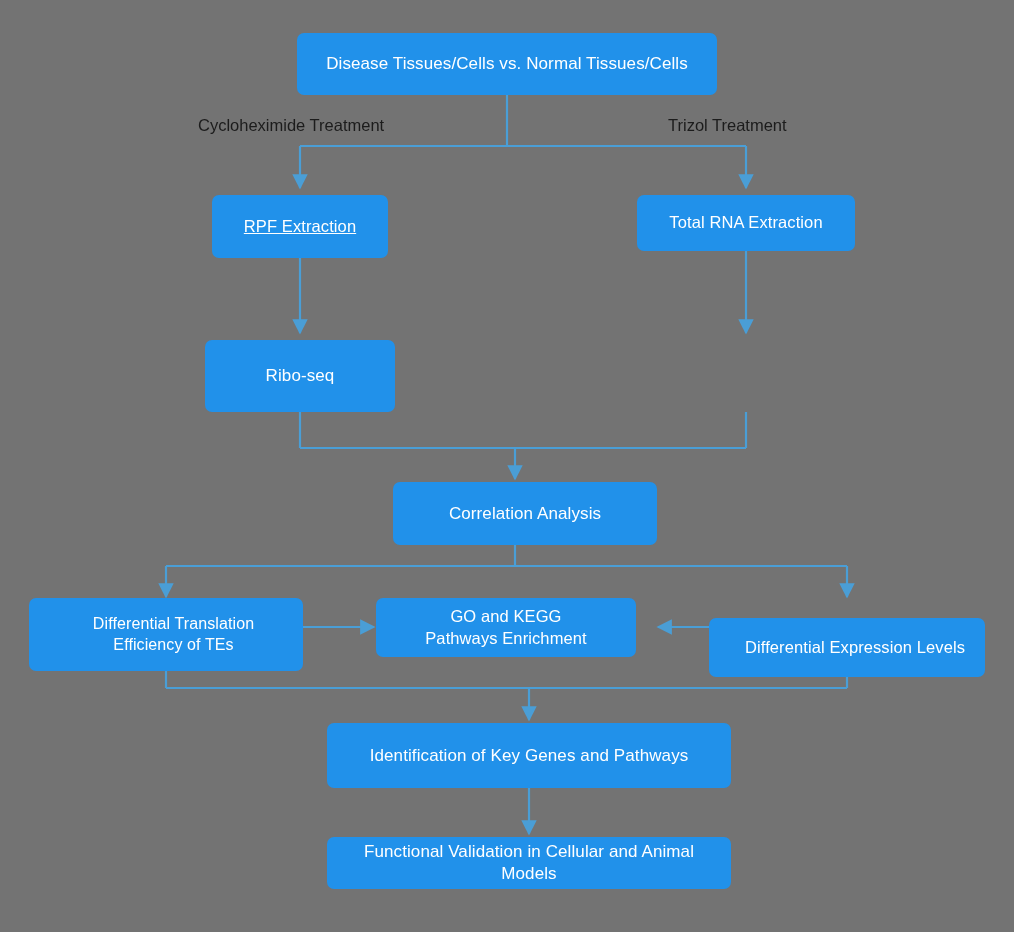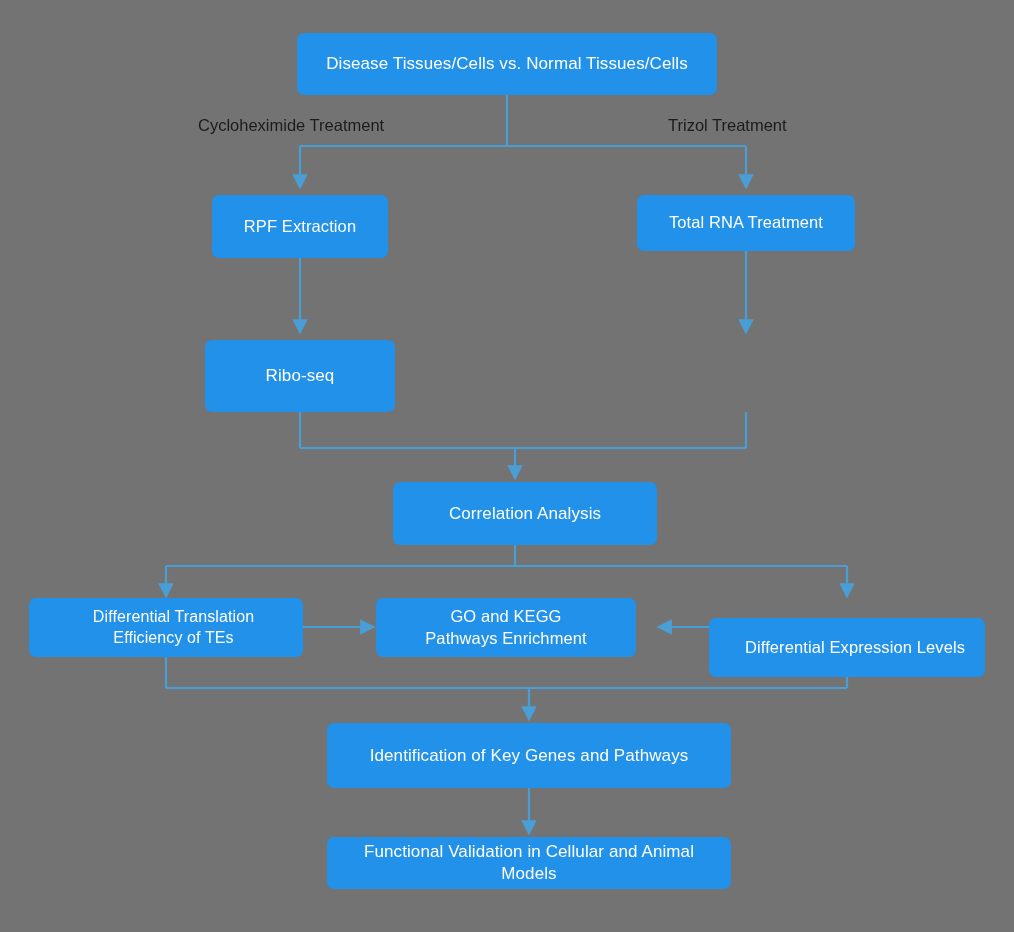--- a/index.html
+++ b/index.html
@@ -94,38 +94,38 @@
   </div>
 
   <div class="label" style="left:198px; top:116px; font-size:16.5px;">
     <span>Cycloheximide Treatment</span>
   </div>
 
   <div class="label" style="left:660px; top:116px; font-size:16.5px;margin-left:8px;">
     <span>Trizol Treatment</span>
   </div>
 
-  <div class="node" style="left:212px; top:195px; width:176px; height:63px; font-size:16.5px;">
+  <div class="node" style="left:212px; top:195px; width:176px; height:63px; font-size:16.5px;text-decoration:underline;">
     <span>RPF  Extraction</span>
   </div>
 
   <div class="node" style="left:637px; top:195px; width:218px; height:56px; font-size:16.5px;">
-    <span>Total RNA Treatment</span>
+    <span>Total RNA Extraction</span>
   </div>
 
   <div class="node" style="left:205px; top:340px; width:190px; height:72px; font-size:17px;">
     <span>Ribo-seq</span>
   </div>
 
 
   <div class="node" style="left:393px; top:482px; width:264px; height:63px; font-size:17px;">
     <span>Correlation Analysis</span>
   </div>
 
-  <div class="node" style="left:29px; top:598px; width:274px; height:59px; font-size:16px;padding-left:23px;">
+  <div class="node" style="left:29px; top:598px; width:274px; height:73px; font-size:16px;padding-left:23px;">
     <span>Differential Translation
 Efficiency of  TEs</span>
   </div>
 
   <div class="node" style="left:376px; top:598px; width:260px; height:59px; font-size:16.5px;">
     <span>GO and KEGG
 Pathways Enrichment</span>
   </div>
 
   <div class="node" style="left:709px; top:618px; width:276px; height:59px; font-size:16.5px;padding-left:24px;">

